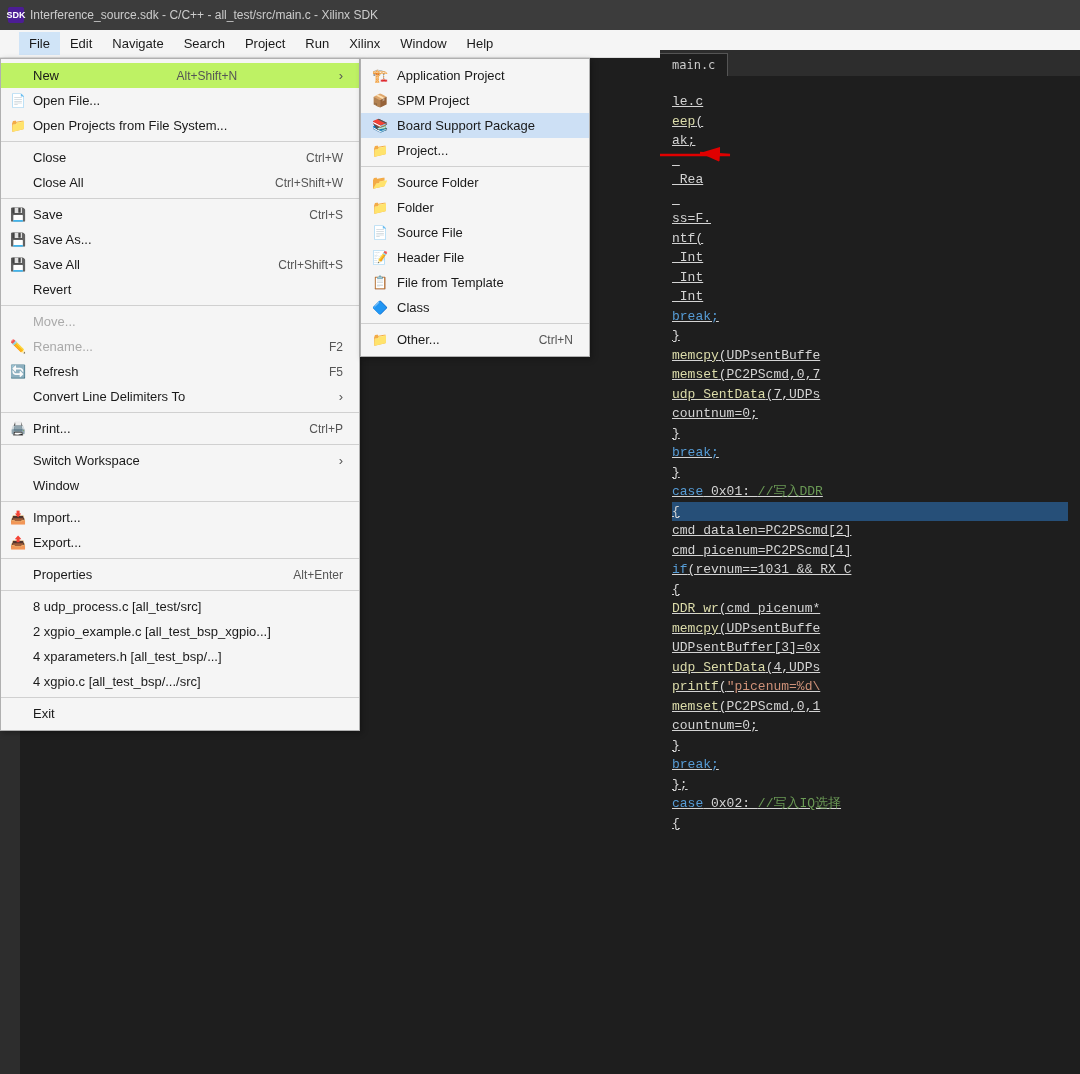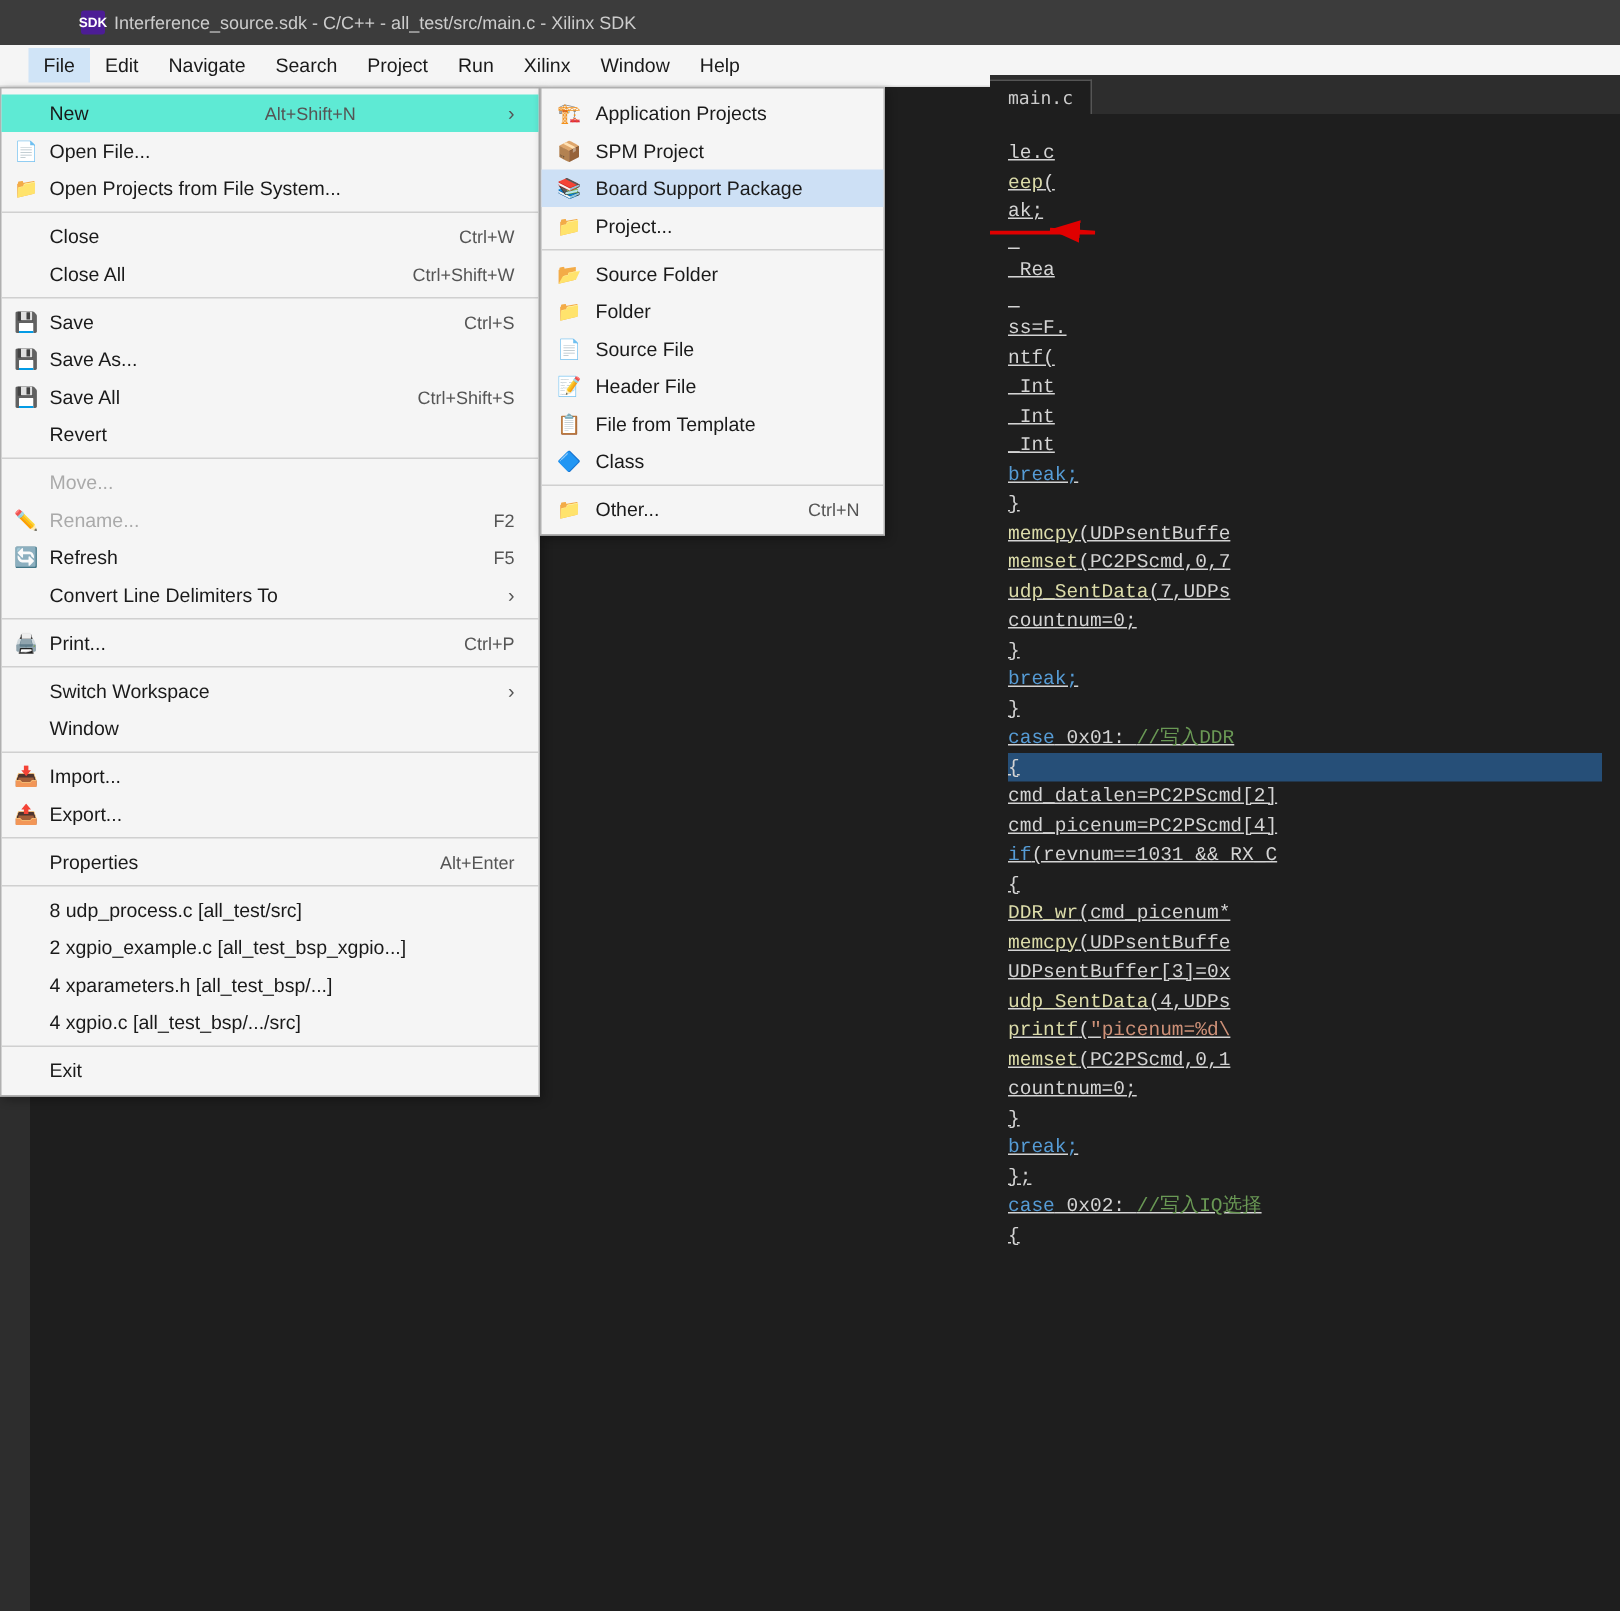--- a/index.html
+++ b/index.html
@@ -28,21 +28,20 @@
       width: 16px;
       height: 16px;
       background: #4c1d95;
       display: inline-flex;
       align-items: center;
       justify-content: center;
       font-size: 9px;
       color: white;
       font-weight: bold;
       border-radius: 2px;
-      margin-left: 46px;
     }
 
     
     #menu-bar {
       background: #f5f5f5;
       height: 28px;
       display: flex;
       align-items: center;
       padding: 0 4px;
       border-bottom: 1px solid #ddd;
@@ -82,21 +81,21 @@
     .dropdown-item {
       display: flex;
       align-items: center;
       padding: 5px 16px 5px 32px;
       cursor: pointer;
       color: #1a1a1a;
       position: relative;
       white-space: nowrap;
     }
     .dropdown-item.highlighted {
-      background: #5eead4;
+      background: #bef264;
     }
     .dropdown-item.disabled {
       color: #aaa;
       cursor: default;
     }
     .dropdown-item .item-icon {
       position: absolute;
       left: 8px;
       width: 18px;
       height: 18px;
@@ -354,21 +353,21 @@
       </div>
       <div class="dropdown-separator"></div>
       <div class="dropdown-item">
         <span>Exit</span>
       </div>
     </div>
   <div id="new-submenu" style="top: 0px;">
 
   <div class="submenu-item">
         <span class="item-icon">🏗️</span>
-        <span>Application Projects</span>
+        <span>Application Project</span>
       </div>
       <div class="submenu-item">
         <span class="item-icon">📦</span>
         <span>SPM Project</span>
       </div>
       <div class="submenu-item highlighted">
         <span class="item-icon">📚</span>
         <span>Board Support Package</span>
       </div>
       <div class="submenu-item">

